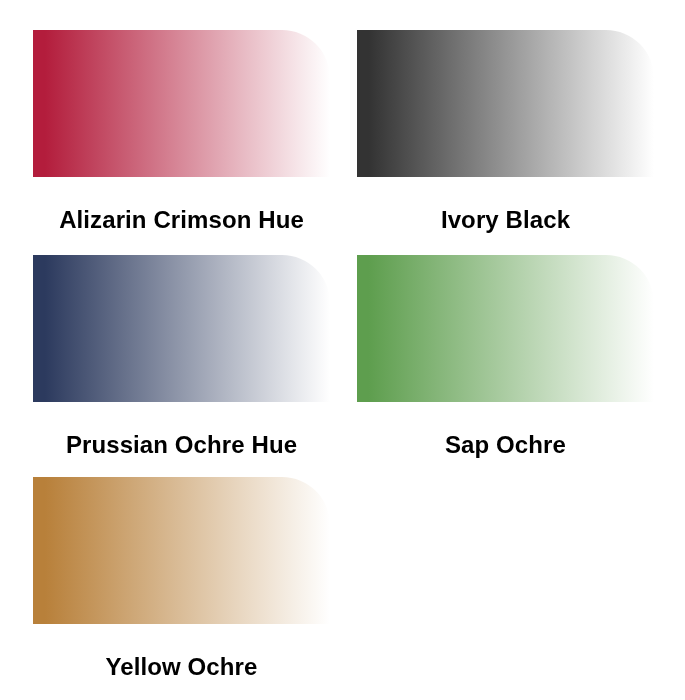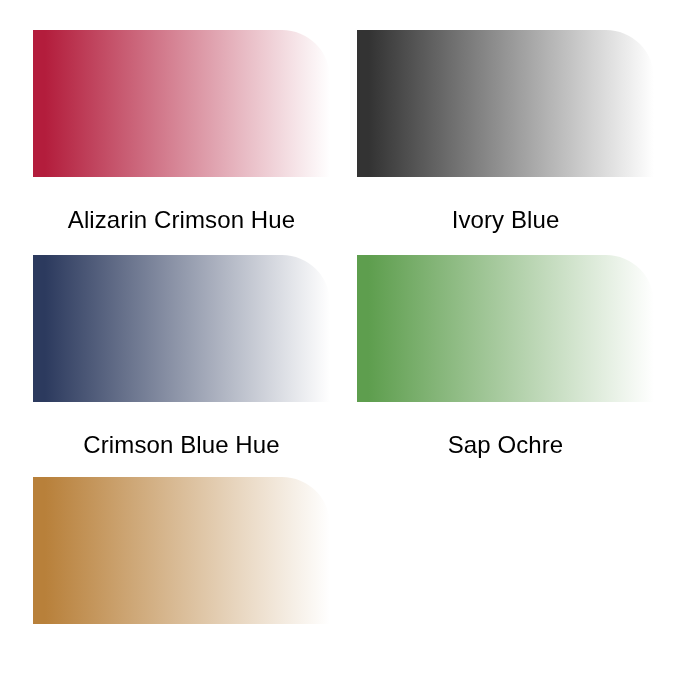--- a/index.html
+++ b/index.html
@@ -38,51 +38,52 @@
     height: 147px;
     border-top-right-radius: 48px;
     background-color: #cccccc;
   }
 
   .swatch-label {
     width: 297px;
     text-align: center;
     font-family: "Liberation Sans", sans-serif;
     font-size: 24px;
-    font-weight: 400;
+    font-weight: 700;
     color: #000000;
     letter-spacing: 0.1px;
     line-height: 1;
     margin-top: 31px;
     white-space: nowrap;
   }
 </style>
 </head>
 <body>
 
 <div id="swatch-chart">
 
   <div class="swatch-cell">
     <div class="swatch-chip" style="background: linear-gradient(to right, rgb(179, 29, 60) 0%, rgb(179, 29, 60) 4%, rgb(255, 255, 255) 100%);"></div>
     <div class="swatch-label">Alizarin Crimson Hue</div>
   </div>
 
 
   <div class="swatch-cell">
     <div class="swatch-chip" style="background: linear-gradient(to right, rgb(51, 51, 51) 0%, rgb(51, 51, 51) 4%, rgb(255, 255, 255) 100%);"></div>
-    <div class="swatch-label">Ivory Blue</div>
+    <div class="swatch-label">Ivory Black</div>
   </div>
 
   <div class="swatch-cell">
     <div class="swatch-chip" style="background: linear-gradient(to right, rgb(44, 58, 94) 0%, rgb(44, 58, 94) 4%, rgb(255, 255, 255) 100%);"></div>
-    <div class="swatch-label">Crimson Blue Hue</div>
+    <div class="swatch-label">Prussian Ochre Hue</div>
   </div>
 
   <div class="swatch-cell">
     <div class="swatch-chip" style="background: linear-gradient(to right, rgb(94, 158, 78) 0%, rgb(94, 158, 78) 4%, rgb(255, 255, 255) 100%);"></div>
     <div class="swatch-label">Sap Ochre</div>
   </div>
 
   <div class="swatch-cell">
     <div class="swatch-chip" style="background: linear-gradient(to right, rgb(184, 128, 58) 0%, rgb(184, 128, 58) 4%, rgb(255, 255, 255) 100%);"></div>
+    <div class="swatch-label">Yellow Ochre</div>
   </div>
 
 </div>
 
 </body></html>

